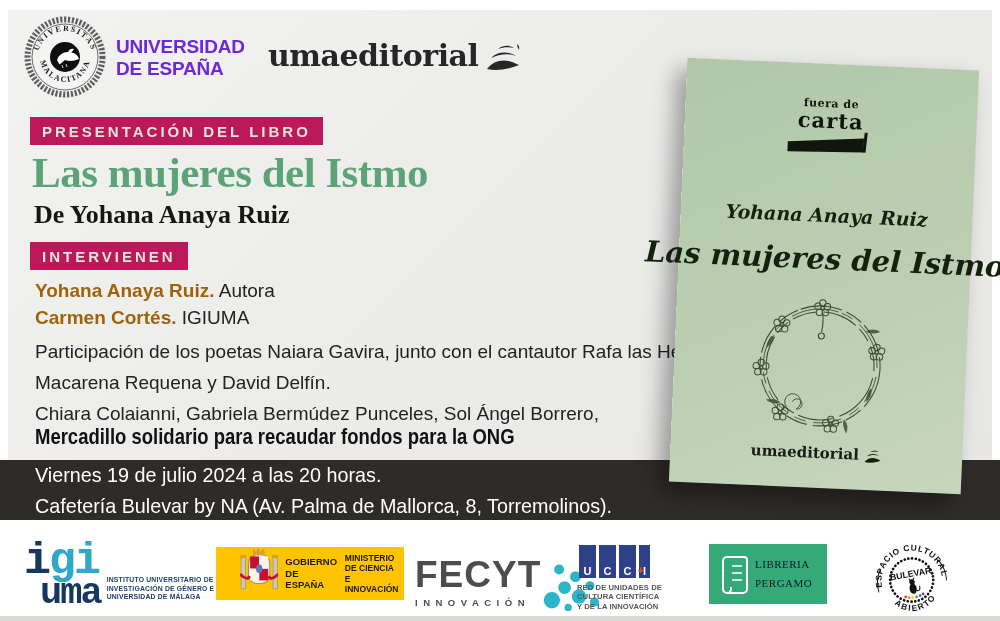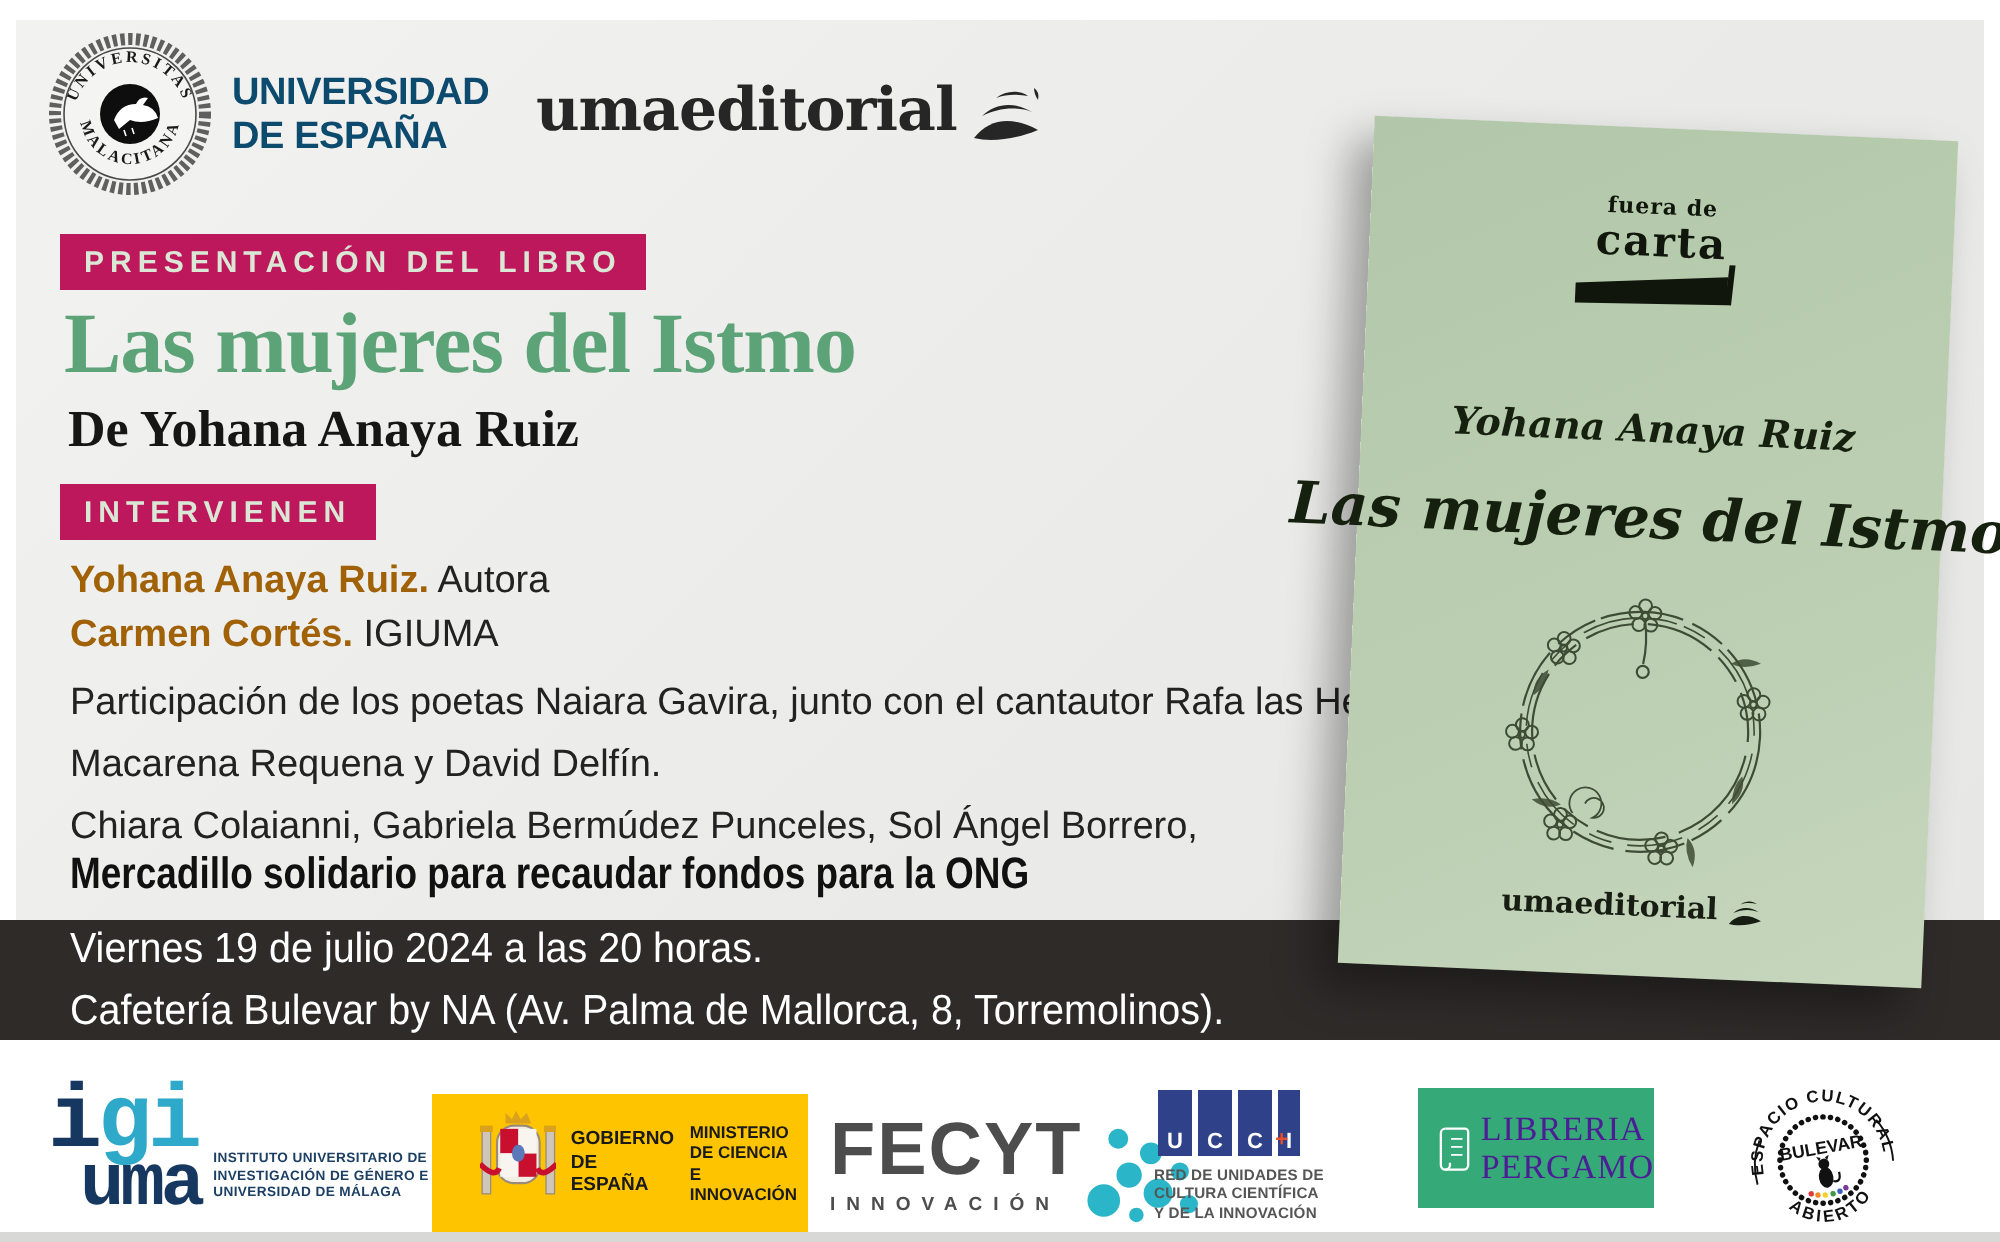--- a/index.html
+++ b/index.html
@@ -3,21 +3,21 @@
 <meta charset="utf-8">
 <style>
   html,body{margin:0;padding:0;background:#fff;}
   .flyer{position:relative;width:1000px;height:621px;background:#fff;overflow:hidden;
          font-family:"Liberation Sans",sans-serif;color:#1d1d1b;}
   .canvas{position:absolute;left:8px;top:10px;width:984px;height:450px;
           background:linear-gradient(135deg,#f2f2f1 0%,#ebebea 55%,#e7e7e6 100%);}
   
   .seal{position:absolute;left:24px;top:16px;}
   .uni-text{position:absolute;left:116px;top:36px;font-size:19px;font-weight:bold;
-            line-height:22px;letter-spacing:-0.2px;color:#0c4a6e;}
+            line-height:22px;letter-spacing:-0.2px;color:#6d28d9;}
   .editorial{position:absolute;left:268px;top:38px;display:flex;align-items:center;gap:8px;
              font-family:"DejaVu Serif",serif;font-weight:bold;font-size:30px;color:#262626;
              letter-spacing:-0.5px;}
   
   .banner{position:absolute;background:#be185d;color:#dbe7d5;font-weight:bold;
           font-size:15px;letter-spacing:3px;padding:6px 12px 5px 12px;}
   .banner1{left:30px;top:117px;}
   .banner2{left:30px;top:242px;}
   .main-title{position:absolute;left:32px;top:148px;font-family:"Liberation Serif",serif;
               font-weight:bold;font-size:43px;color:#5ca478;letter-spacing:-0.5px;}
@@ -51,37 +51,37 @@
   
   .footer{position:absolute;left:0;top:520px;width:1000px;height:101px;background:#fff;}
   .bottom-strip{position:absolute;left:0;bottom:0;width:1000px;height:5px;background:#d8d8d6;}
   .igiuma{position:absolute;left:24px;top:544px;display:flex;align-items:flex-end;gap:6px;}
   .igi-big{line-height:0.78;font-weight:800;letter-spacing:-2px;font-family:Liberation Mono, monospace;}
   .igi-big .row1{font-size:45px;}
   .igi-big .row2{font-size:37px;color:#16375f;margin-left:16px;}
   .c-navy{color:#16375f;} .c-teal{color:#2fa9c9;}
   .igi-desc{font-size:6.8px;line-height:8.5px;color:#1c3f63;font-weight:bold;
             letter-spacing:0.2px;padding-bottom:6px;}
-  .gob{position:absolute;left:216px;top:547px;width:188px;height:69px;background:#ffc400;
+  .gob{position:absolute;left:216px;top:547px;width:188px;height:53px;background:#ffc400;
        display:flex;align-items:center;gap:7px;padding-left:24px;box-sizing:border-box;}
   .gob-txt{font-size:9.5px;font-weight:bold;color:#1a1a1a;line-height:11.5px;}
   .gob-min{font-size:8.5px;font-weight:bold;color:#1a1a1a;line-height:10.5px;}
   .fecyt{position:absolute;left:415px;top:552px;display:flex;align-items:center;}
   .fecyt-name{font-size:37px;font-weight:900;color:#4d4d4d;letter-spacing:1px;line-height:0.9;}
   .fecyt-sub{font-size:9.5px;color:#4d4d4d;letter-spacing:5.5px;margin-top:5px;font-weight:bold;}
   .ucci{position:absolute;left:577px;top:545px;width:100px;}
   .ucci-bars{display:flex;gap:3px;position:relative;width:78px;margin-left:2px;}
   .ucc-bar{width:17px;height:33px;background:#2e4189;display:flex;align-items:flex-end;
            justify-content:center;color:#fff;font-size:11px;font-weight:bold;padding-bottom:1px;box-sizing:border-box;}
   .ucc-bar.narrow{width:11px;}
   .ucci-plus{position:absolute;right:13px;bottom:2px;color:#e74e27;font-size:11px;font-weight:900;}
   .ucci-desc{margin-top:5px;font-size:7.6px;line-height:9.4px;color:#555;font-weight:bold;letter-spacing:0.1px;}
   .pergamo{position:absolute;left:709px;top:544px;width:118px;height:60px;background:#35a977;
            display:flex;align-items:center;gap:4px;padding-left:8px;box-sizing:border-box;}
-  .perg-txt{font-family:"Liberation Serif",serif;color:#4c1d95;font-size:17px;line-height:19px;letter-spacing:0.5px;}
+  .perg-txt{font-family:"Liberation Serif",serif;color:#0f172a;font-size:11px;line-height:19px;letter-spacing:0.5px;}
   .stamp{position:absolute;left:866px;top:540px;transform:rotate(-10deg);}
 </style>
 </head>
 <body>
 
 <div class="flyer">
   <div class="canvas"></div>
 
   <div class="seal">
     <svg width="82" height="82" viewBox="0 0 82 82">

